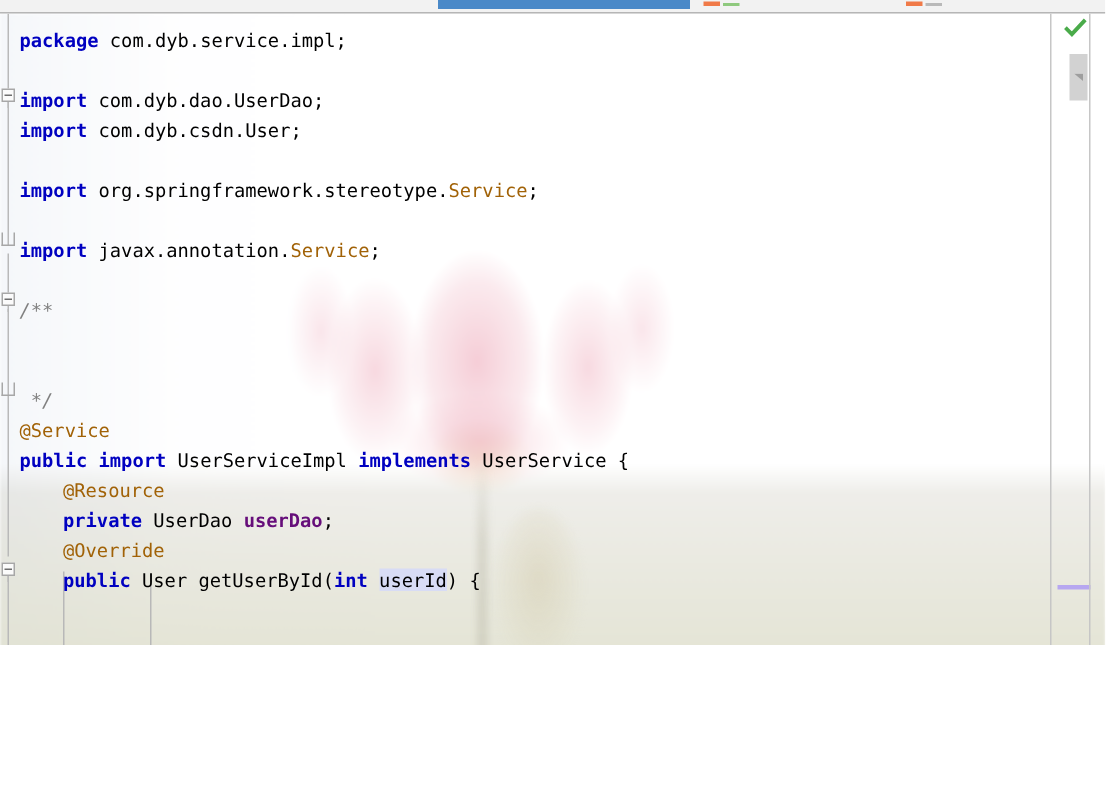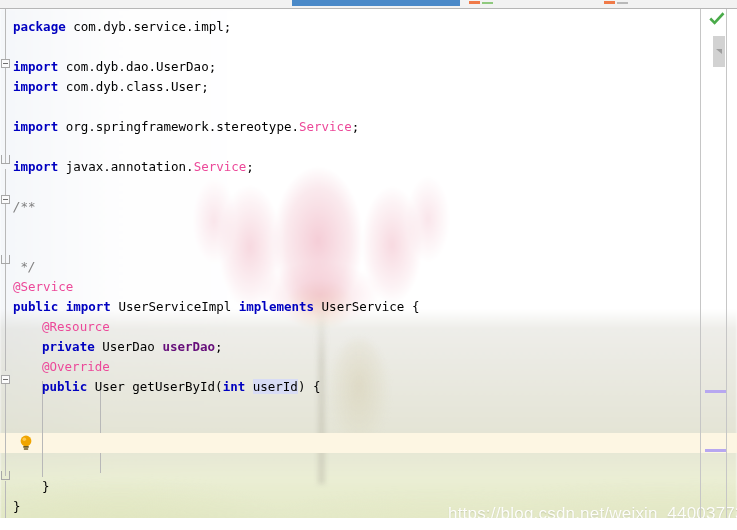--- a/index.html
+++ b/index.html
@@ -11,21 +11,21 @@
     width: 737px;
     height: 530px;
     overflow: hidden;
     font-family: "DejaVu Sans Mono", monospace;
   }
 
   
   #ide {
     position: relative;
     width: 737px;
-    height: 518px;
+    height: 430px;
     overflow: hidden;
     background: #ffffff;
   }
 
   
   #tabstrip {
     position: absolute;
     left: 0; top: 0;
     width: 737px; height: 8px;
     background: #f2f2f2;
@@ -185,21 +185,21 @@
     color: #000000;
   }
   .ln {
     position: absolute;
     left: 13px;
     height: 20px;
     white-space: pre;
   }
   .kw      { color: #0000c0; font-weight: bold; }
   .plain   { color: #000000; }
-  .ann     { color: #ec4899; }
+  .ann     { color: #a16207; }
   .field   { color: #660e7a; font-weight: bold; }
   .cmt     { color: #808080; font-style: italic; }
   .cmt-tag { color: #808080; font-style: italic; text-decoration: underline; }
   .sel-soft{ background: #d8dcf5; }
   .sel-hard{ background: #3d5a9e; color: #ffffff; }
 
   
   #caret-line {
     position: absolute;
     left: 0; top: 424px;
@@ -335,21 +335,21 @@
     <div class="indent-guide" style="left:42px;  top:372px; height:96px;"></div>
     <div class="indent-guide" style="left:100px; top:380px; height:44px;"></div>
     <div class="indent-guide" style="left:100px; top:444px; height:20px;"></div>
 
     <div id="code">
 
       <div class="ln" style="top:8px"><span class="kw">package</span><span class="plain"> com.dyb.service.impl;</span></div>
 
       <div class="ln" style="top:48px"><span class="kw">import</span><span class="plain"> com.dyb.dao.UserDao;</span></div>
 
-      <div class="ln" style="top:68px"><span class="kw">import</span><span class="plain"> com.dyb.class.User;</span></div>
+      <div class="ln" style="top:68px"><span class="kw">import</span><span class="plain"> com.dyb.csdn.User;</span></div>
 
 
       <div class="ln" style="top:108px"><span class="kw">import</span><span class="plain"> org.springframework.stereotype.</span><span class="ann">Service</span><span class="plain">;</span></div>
 
       <div class="ln" style="top:148px"><span class="kw">import</span><span class="plain"> javax.annotation.</span><span class="ann">Service</span><span class="plain">;</span></div>
 
       <div class="ln" style="top:188px"><span class="cmt">/**</span></div>
 
 
 

